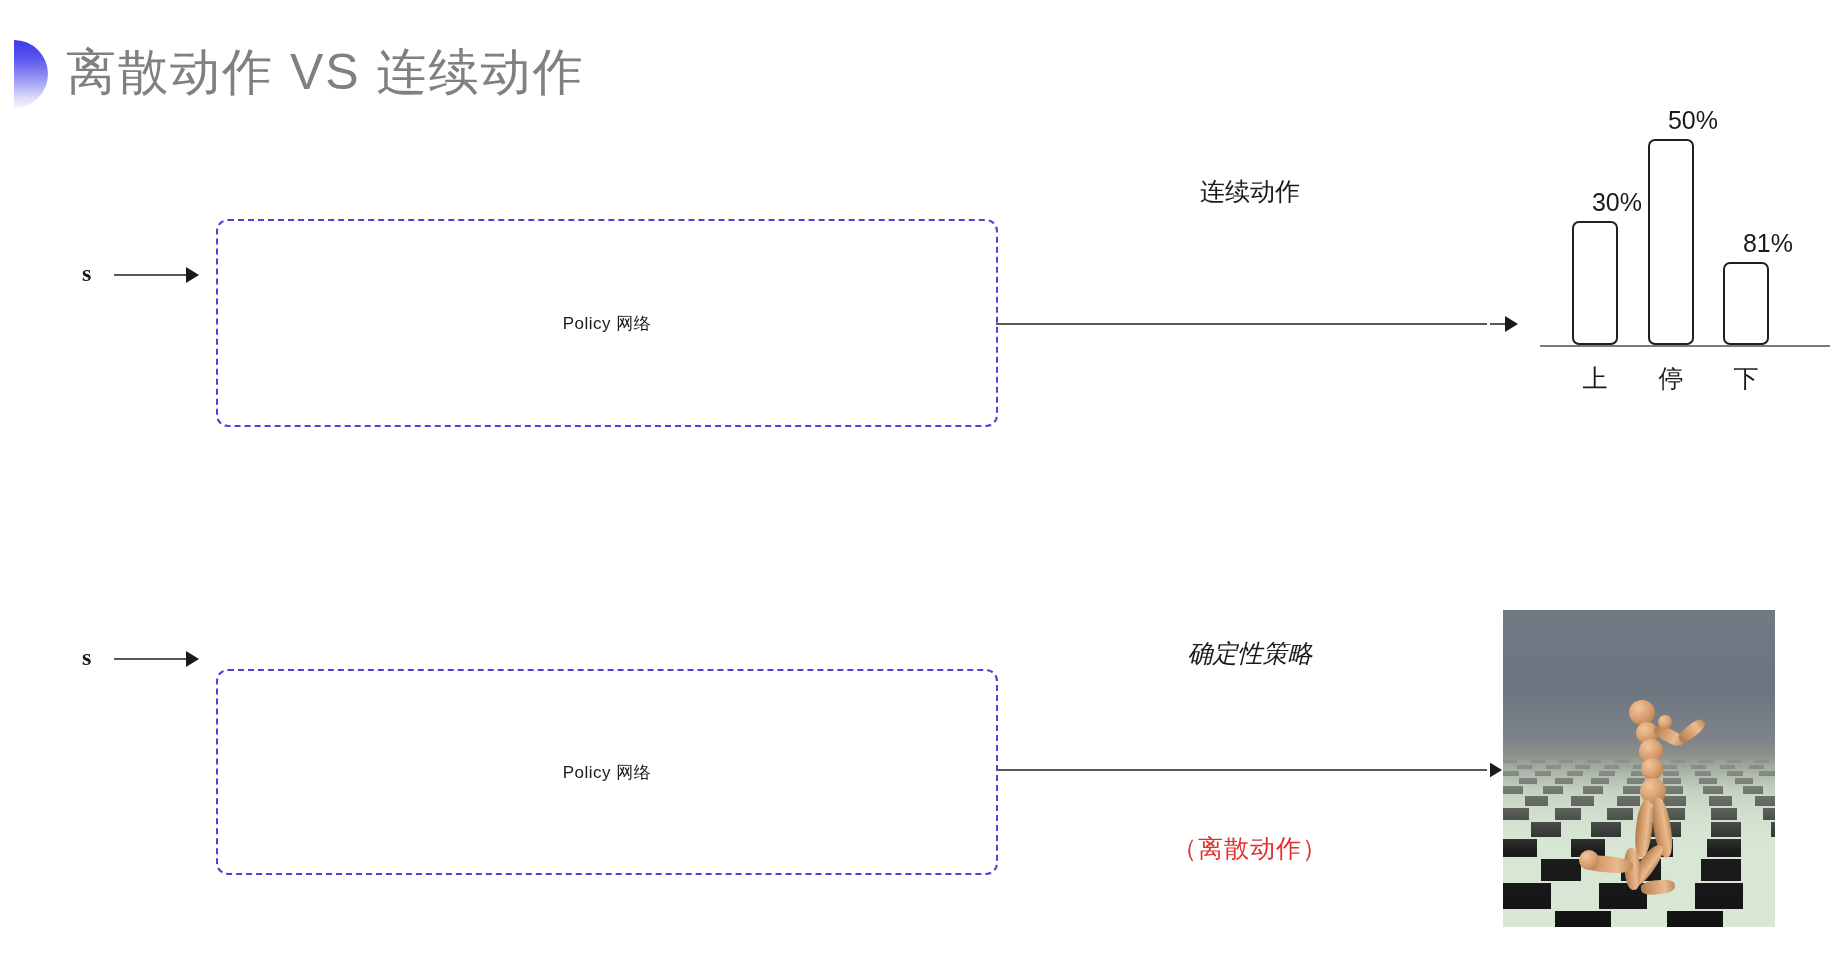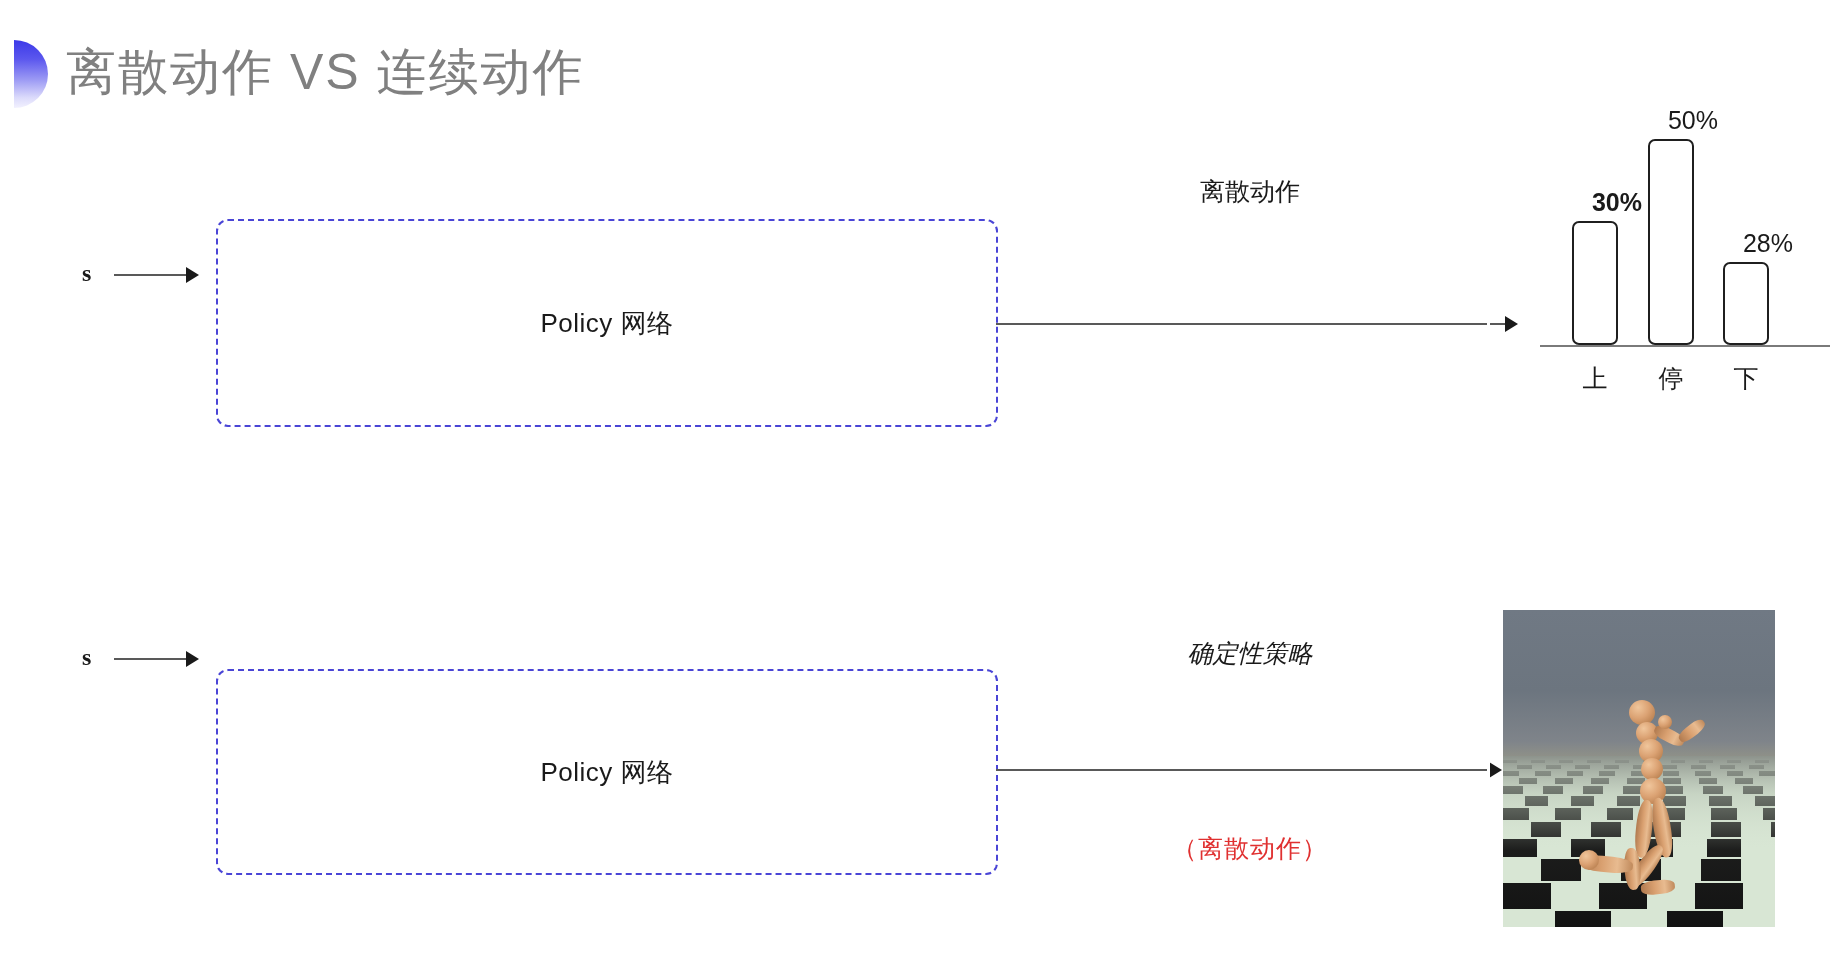--- a/index.html
+++ b/index.html
@@ -64,21 +64,21 @@
     border: 2.5px dashed #4a45d6;
     border-radius: 12px;
     background: #ffffff;
   }
   .policy-box-label {
     position: absolute;
     left: 0; right: 0;
     top: 50%;
     transform: translateY(-50%);
     text-align: center;
-    font-size: 26px;
+    font-size: 17px;
     color: #1a1a1a;
     letter-spacing: 0.5px;
   }
   .policy-label {
     position: absolute;
     font-size: 25px;
     color: #1a1a1a;
     white-space: nowrap;
     text-align: center;
   }
@@ -187,33 +187,33 @@
   <div class="arrow-line" style="left:114px; top:262px; width:74px;"></div>
   <div class="arrow-head" style="left:186px; top:255px;"></div>
 
   <div class="policy-box" style="left:216px; top:207px; width:778px; height:204px;">
     <div class="policy-box-label">Policy 网络</div>
   </div>
 
   <div class="arrow-line" style="left:996px; top:311px; width:516px;"></div>
   <div class="arrow-head" style="left:1505px; top:304px;"></div>
 
-  <div class="policy-label" style="left:1120px; top:163px; width:260px;">离散动作</div>
+  <div class="policy-label" style="left:1120px; top:163px; width:260px;">连续动作</div>
 
 
 
   <div class="chart" style="left:1540px; top:118px; width:290px; height:300px;">
 
     <div class="bar" style="left:32px;  bottom:85px; width:46px; height:124px;"></div>
     <div class="bar" style="left:108px; bottom:85px; width:46px; height:206px;"></div>
     <div class="bar" style="left:183px; bottom:85px; width:46px; height:83px;"></div>
 
-    <div class="bar-value" style="left:8px;   bottom:213px; width:94px;font-weight:bold;">30%</div>
+    <div class="bar-value" style="left:8px;   bottom:213px; width:94px;">30%</div>
     <div class="bar-value" style="left:84px;  bottom:295px; width:94px;">50%</div>
-    <div class="bar-value" style="left:159px; bottom:172px; width:94px;">28%</div>
+    <div class="bar-value" style="left:159px; bottom:172px; width:94px;">81%</div>
 
     <div class="chart-axis" style="bottom:83px; width:290px;"></div>
 
     <div class="bar-cat" style="left:8px;   bottom:35px; width:94px;">上</div>
     <div class="bar-cat" style="left:84px;  bottom:35px; width:94px;">停</div>
     <div class="bar-cat" style="left:159px; bottom:35px; width:94px;">下</div>
   </div>
 
   <div class="s-label" style="left:82px; top:632px;">s</div>
   <div class="arrow-line" style="left:114px; top:646px; width:74px;"></div>

